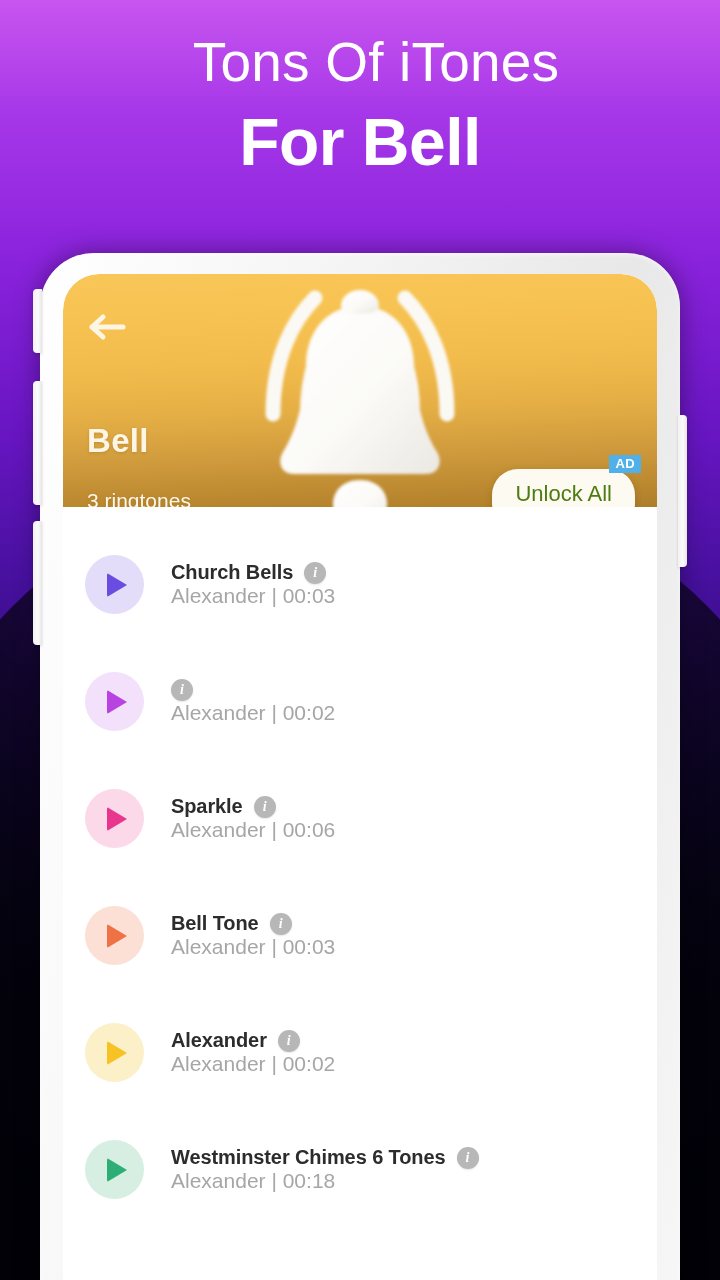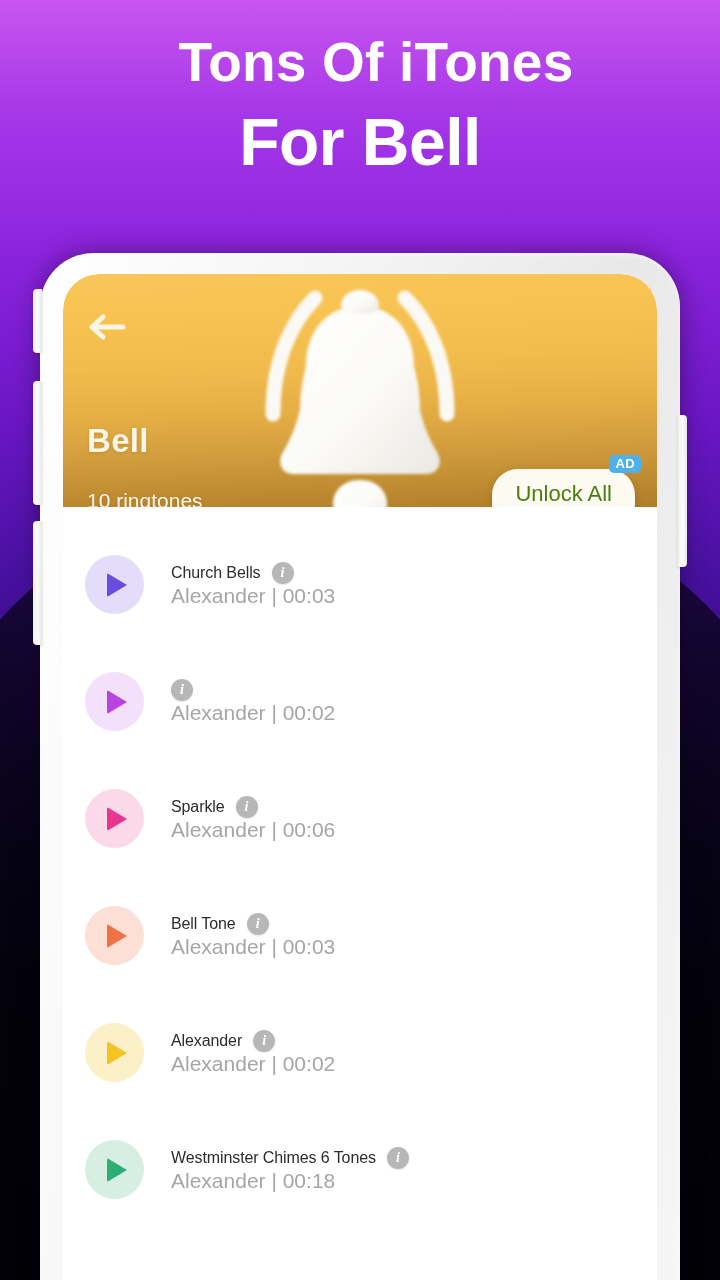--- a/index.html
+++ b/index.html
@@ -109,21 +109,21 @@
     position:absolute;
     left:0; right:0; top:34px;
     text-align:center;
     z-index:6;
     pointer-events:none;
   }
   .headline .l1 {
     display:block;
     font-size:55px;
     line-height:1.03;
-    font-weight:700;
+    font-weight:400;
     color:#fff;
     letter-spacing:.2px;
     padding-left:32px;
   }
   .headline .l2 {
     display:block;
     margin-top:18px;
     font-size:66px;
     line-height:1.02;
     font-weight:700;
@@ -231,21 +231,21 @@
   }
   .ad-badge {
     position:absolute;
     right:-6px; top:-14px;
     background:#4fb0ea;
     color:#fff;
     font-size:13px;
     font-weight:700;
     letter-spacing:.4px;
     padding:2px 6px 3px;
-    border-radius:5px;
+    border-radius:0;
     line-height:1;
   }
 
   
   .tone-list {
     position:relative;
     background:#fff;
     padding-top:19px;
   }
   .tone-row {
@@ -279,22 +279,22 @@
     flex-direction:column;
     justify-content:center;
     min-width:0;
   }
   .tone-title-line {
     display:flex;
     align-items:center;
     gap:11px;
   }
   .tone-title {
-    font-size:16px;
-    font-weight:400;
+    font-size:20px;
+    font-weight:700;
     color:#2c2c2c;
     white-space:nowrap;
     letter-spacing:-.1px;
   }
   .info-icon {
     flex:0 0 auto;
     width:22px; height:22px;
     border-radius:50%;
     background:#b7b7b7;
     color:#fff;
@@ -377,21 +377,21 @@
             <path d="M165 196 C182 196 192 207 192 220 C192 234 180 244 165 244 C150 244 138 234 138 220 C138 207 148 196 165 196 Z" fill="url(#bellG)"></path>
           </g>
         </svg>
 
         <svg class="back-arrow" viewBox="0 0 42 30" xmlns="http://www.w3.org/2000/svg" aria-hidden="true">
           <path d="M38 15 H7" stroke="#fdf6e4" stroke-width="5" stroke-linecap="round"></path>
           <path d="M18 5 L7 15 L18 25" stroke="#fdf6e4" stroke-width="5" stroke-linecap="round" stroke-linejoin="round" fill="none"></path>
         </svg>
 
         <div class="cat-title">Bell</div>
-        <div class="cat-count">10 ringtones</div>
+        <div class="cat-count">3 ringtones</div>
 
         <div class="unlock-wrap">
           <button class="unlock-btn">Unlock All</button>
           <span class="ad-badge">AD</span>
         </div>
       </div>
 
       <div class="tone-list" id="tone-list">
           <div class="tone-row">
             <div class="play-circle" style="background:#e3ddfa;color:#6b4ce0">

